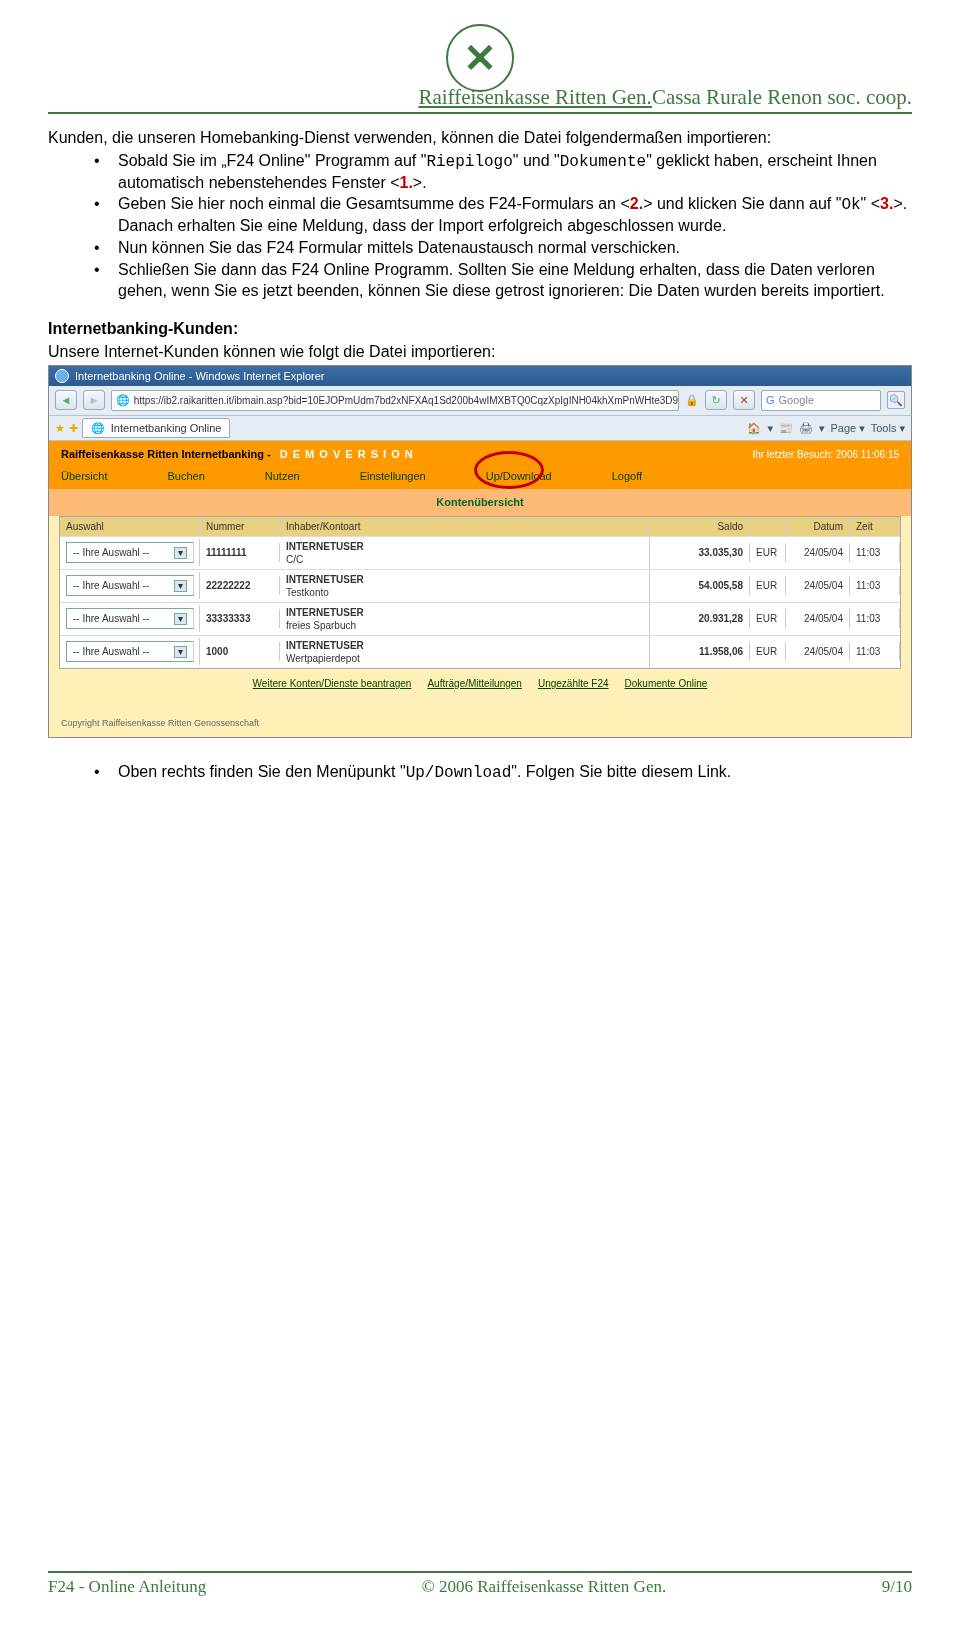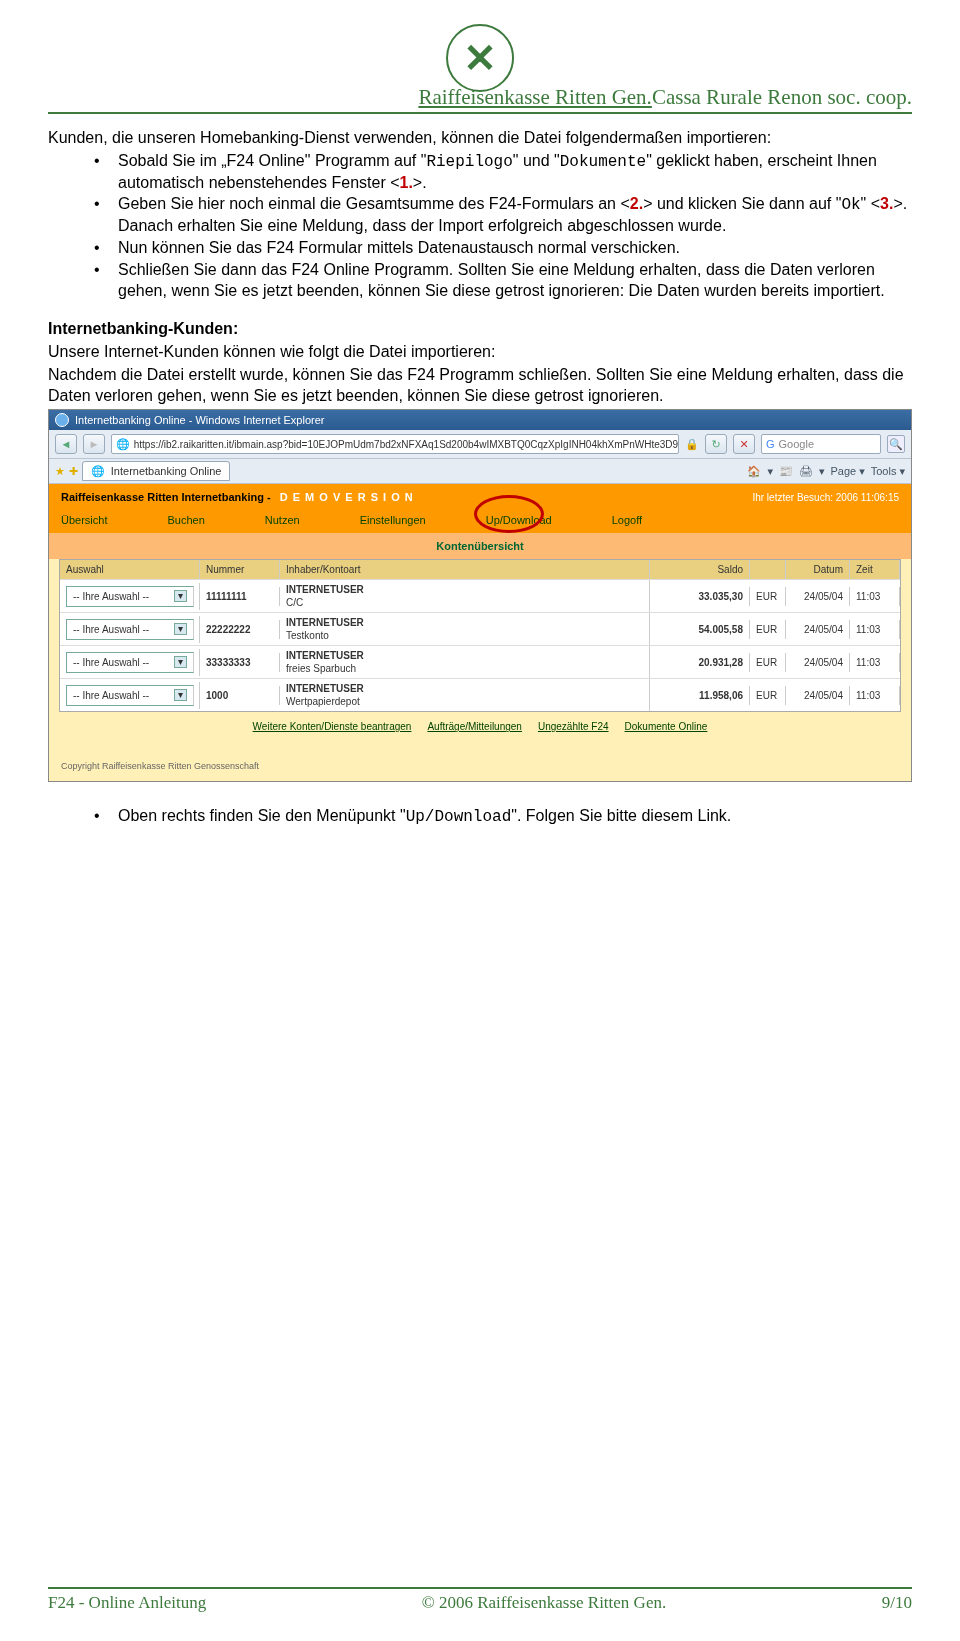--- a/index.html
+++ b/index.html
@@ -80,21 +80,21 @@
   .c-time { width:50px; }
   .acct-row { display:flex; font-size:10px; border-top:1px solid #ddd; align-items:center; }
   .sel-dd { width:128px; border:1px solid #7a9; background:#fff; padding:1px 2px; display:flex; justify-content:space-between; align-items:center; font-size:10px; }
   .dd-arr { background:#d8e8f0; border:1px solid #7a9; width:13px; text-align:center; line-height:10px; }
   .inhaber { display:flex; flex-direction:column; }
   .inhaber .nm { font-weight:bold; }
   .links-row { padding:8px 12px; font-size:10px; display:flex; gap:16px; justify-content:center; background:#fff0b8; }
   .links-row a { color:#004400; text-decoration:underline; }
   .copyright { padding:20px 12px 8px 12px; font-size:9px; color:#666; background:#fff0b8; }
   .after-shot { margin-top: 24px; }
-  .footer { position:absolute; bottom:28px; left:48px; right:48px; border-top:2px solid #3d7a3d; padding-top:4px; display:flex; justify-content:space-between; font-family:"Times New Roman",serif; font-size:17px; color:#3d7a3d; }
+  .footer { position:absolute; bottom:44px; left:48px; right:48px; border-top:2px solid #3d7a3d; padding-top:4px; display:flex; justify-content:space-between; font-family:"Times New Roman",serif; font-size:17px; color:#3d7a3d; }
 </style>
 </head>
 <body>
 
 <div class="header">
   <div class="logo">
     <div class="logo-circle">
         <span class="logo-x">✕</span>
       </div>
   </div>
@@ -112,21 +112,20 @@
     </li>
     <li>
       <span>Geben Sie hier noch einmal die Gesamtsumme des F24-Formulars an &lt;</span><span class="red">2.</span><span>&gt; und klicken Sie dann auf "</span><span class="mono">Ok</span><span>" &lt;</span><span class="red">3.</span><span>&gt;. Danach erhalten Sie eine Meldung, dass der Import erfolgreich abgeschlossen wurde.</span>
     </li>
     <li>Nun können Sie das F24 Formular mittels Datenaustausch normal verschicken.</li>
     <li>Schließen Sie dann das F24 Online Programm. Sollten Sie eine Meldung erhalten, dass die Daten verloren gehen, wenn Sie es jetzt beenden, können Sie diese getrost ignorieren: Die Daten wurden bereits importiert.</li>
   </ul>
 
   <p class="subhead">Internetbanking-Kunden:</p>
   <p class="para">Unsere Internet-Kunden können wie folgt die Datei importieren:</p>
-  <p class="para">Nachdem die Datei erstellt wurde, können Sie das F24 Programm schließen. Sollten Sie eine Meldung erhalten, dass die Daten verloren gehen, wenn Sie es jetzt beenden, können Sie diese getrost ignorieren.</p>
 
 
   <div class="screenshot">
     <div class="ie-title">
       <span class="ie-logo"></span>
       <span>Internetbanking Online - Windows Internet Explorer</span>
     </div>
     <div class="ie-nav">
       <div class="nav-btn">◄</div>
       <div class="nav-btn" style="color:#bbb;">►</div>

